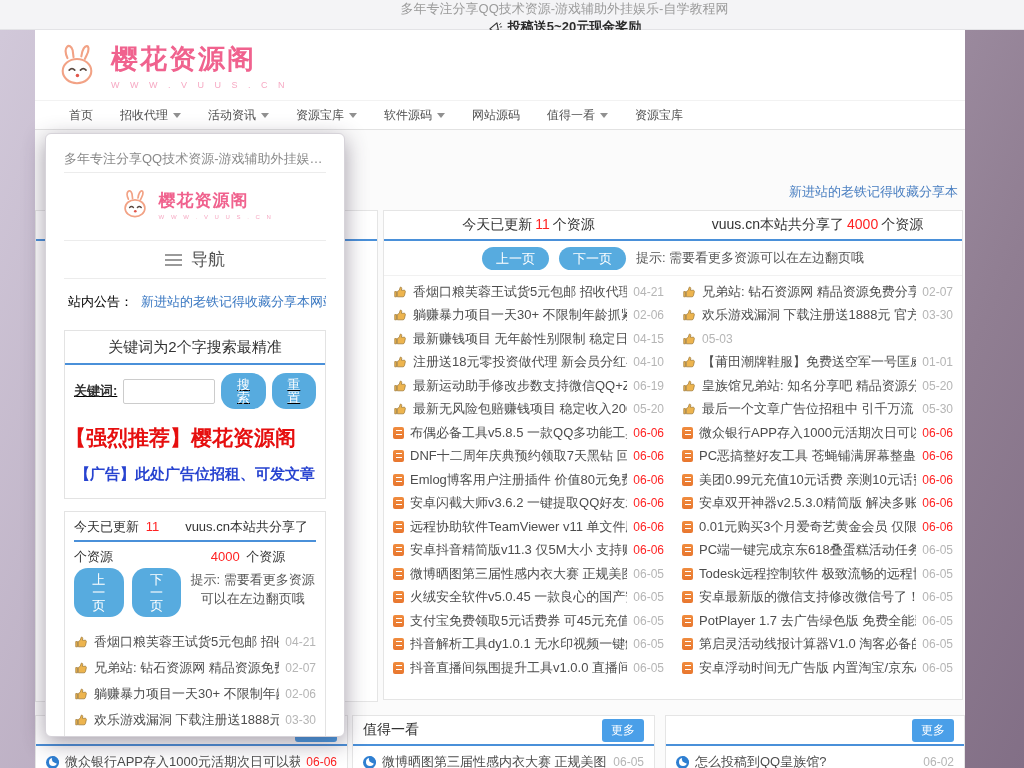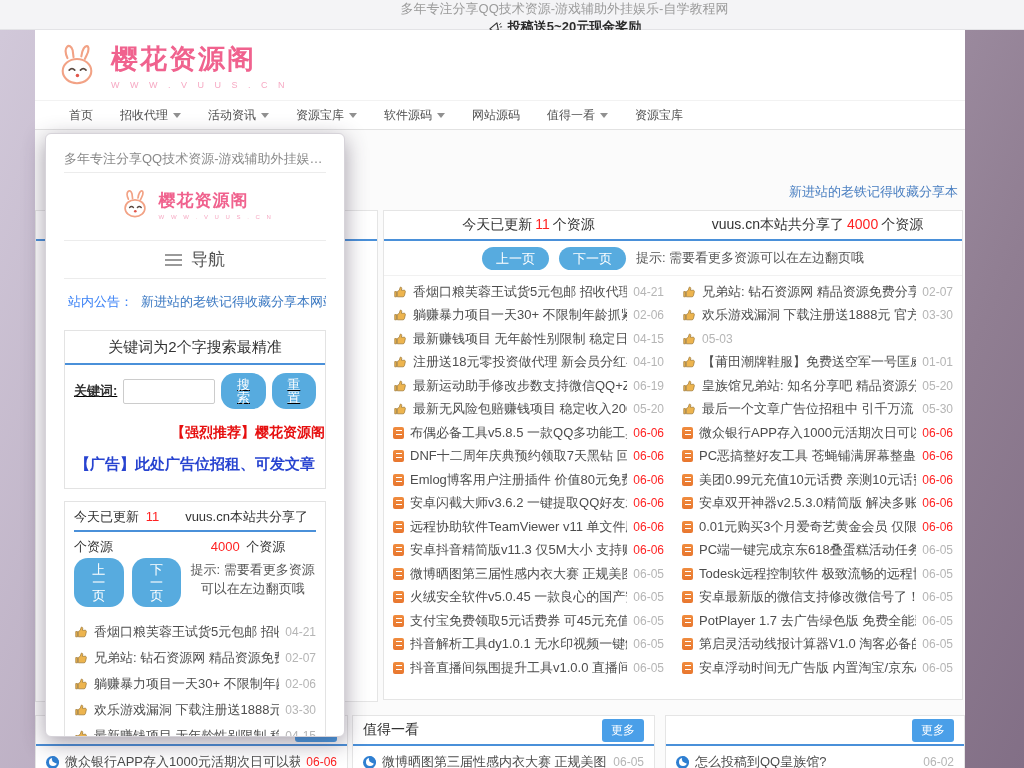--- a/index.html
+++ b/index.html
@@ -77,28 +77,28 @@
   .p-logo svg { width:36px; height:36px; }
   .p-logo-title { font-size:17px; font-weight:bold; color:#f0628e; letter-spacing:1px; }
   .p-logo-domain { font-size:6px; color:#f6a9c3; letter-spacing:2.5px; margin-top:2px; }
   .p-navrow { margin-top:13px; border-top:1px solid #ececec; border-bottom:1px solid #ececec;
     padding:7px 0; display:flex; align-items:center; justify-content:center; gap:9px;
     font-size:17px; color:#555; cursor:pointer; }
   .burger { display:inline-flex; flex-direction:column; gap:3px; }
   .burger i { width:17px; height:2px; background:#9a9a9a; }
   .p-announce { margin-top:14px; display:flex; gap:8px; font-size:13px; line-height:18px;
     white-space:nowrap; overflow:hidden; padding:0 4px; }
-  .p-announce .lab { color:#3b82f6; flex-shrink:0; }
+  .p-announce .lab { color:#000000; flex-shrink:0; }
   .p-announce .txt { color:#3a78c2; cursor:pointer; }
   .p-card { margin-top:19px; border:1px solid #e3e3e3; }
   .p-card-title { text-align:center; font-size:15px; color:#333; padding:8px 0; line-height:16px; border-bottom:2px solid #4a90d9; }
   .p-form { display:flex; align-items:center; gap:6px; padding:8px 9px;text-decoration:underline; }
   .p-form label { font-size:13px; font-weight:bold; color:#333; flex-shrink:0; }
   .kw-input { width:92px; height:25px; border:1px solid #ccc; border-radius:2px; flex-shrink:0; font-family:inherit; padding:0 4px; }
-  .p-ad1 { color:#e60f0f; font-weight:bold; font-size:14px; text-align:right; margin:7px 0; }
+  .p-ad1 { color:#e60f0f; font-weight:bold; font-size:21px; text-align:left; margin:7px 0; }
   .p-ad2 { color:#2743d0; font-weight:bold; font-size:15px; text-align:center; margin:13px 0 14px; }
   .p-stats-card { margin-top:12px; border:1px solid #e3e3e3; padding:0 9px 10px; }
   .p-stats { height:30px; display:flex; justify-content:space-between; gap:14px;
     font-size:13px; color:#333; border-bottom:2px solid #4a90d9; overflow:visible; }
   .p-stats span { line-height:30px; }
   .p-stats .wrapspan { text-align:center; }
   .p-pager { margin-top:26px; display:flex; align-items:flex-start; gap:8px; font-size:13px; color:#555; }
   .p-pager .tip { text-align:center; line-height:19px; margin-top:2px; }
   .p-list { list-style:none; margin-top:12px; }
   .p-list .res-item { height:26px; }

